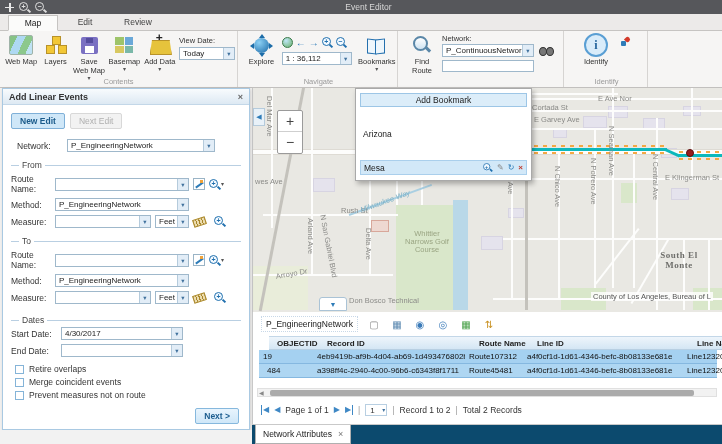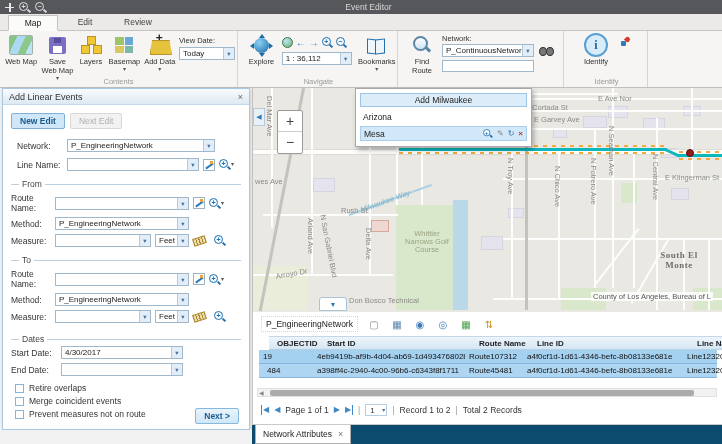--- a/index.html
+++ b/index.html
@@ -78,21 +78,21 @@
            display:flex;align-items:center;justify-content:center;}
   .pinic{position:relative;width:11px;height:11px;}
   .pinic:before{content:"";position:absolute;left:1px;top:4px;width:5px;height:5px;background:#2e7cb8;border-radius:1px;}
   .pinic:after{content:"";position:absolute;left:5px;top:0;width:5px;height:5px;background:#d33a2a;border-radius:50% 50% 50% 0;transform:rotate(45deg);}
   .txtin{background:#fff;border:1px solid #9fb8cb;height:12px;}
 
   
   .panel{position:absolute;left:2px;top:88px;width:248px;height:342px;background:#fff;
          border:1px solid #a9c9e2;box-shadow:1px 1px 3px rgba(0,0,0,.15);}
   .phead{height:16px;background:linear-gradient(#f8fbfd,#dde9f3);border-bottom:1px solid #c3d7e8;
-         display:flex;align-items:center;padding:0 6px;font-weight:normal;font-size:9px;color:#333;}
+         display:flex;align-items:center;padding:0 6px;font-weight:bold;font-size:9px;color:#333;}
   .phead .x{margin-left:auto;color:#666;font-size:9px;cursor:default;}
   .btnrow{display:flex;gap:5px;margin:8px 0 0 8px;}
   .pbtn{height:16px;line-height:14px;padding:0 8px;font-size:8.5px;border-radius:2px;}
   .pbtn.blue{background:#cfe7f8;border:1px solid #7fb0d8;color:#1a5a8a;font-weight:bold;}
   .pbtn.dis{background:#f2f2f2;border:1px solid #d8d8d8;color:#b0b0b0;}
   .pbtn.next{background:linear-gradient(#e8f4fd,#cfe7f8);border:1px solid #86b8dd;color:#1b5c8e;font-weight:bold;}
   .frow{display:flex;align-items:center;margin:4px 8px 0;gap:4px;}
   .frow .lab{flex:none;font-size:8.5px;color:#333;}
   .lw46{width:46px;margin-left:6px;} .lw44{width:40px;} .lw48{width:46px;}
   .sep{display:flex;align-items:center;margin:9px 8px 0;color:#444;font-size:8.5px;height:8px;}
@@ -135,21 +135,21 @@
   .zoomctl div:first-child{border-bottom:1px solid #cfcfcf;}
   .collapseL{position:absolute;left:0;top:20px;width:12px;height:18px;background:#e8f1f8;border:1px solid #b5cbdc;
              color:#2e7cb8;font-size:7px;line-height:16px;text-align:center;}
   .collapseD{position:absolute;left:66px;top:209px;width:28px;height:14px;background:#fff;border:1px solid #aac3d6;
              border-radius:3px 3px 0 0;color:#2e7cb8;font-size:7px;line-height:13px;text-align:center;}
 
   
   .bkmenu{position:absolute;left:355px;top:88px;width:177px;background:#fff;border:1px solid #a9a9a9;
           box-shadow:2px 3px 5px rgba(0,0,0,.28);z-index:30;padding:4px 4px 5px;}
   .bkadd{height:14px;background:#dcedf9;border:1px solid #9dc6e6;text-align:center;line-height:13px;font-size:8.5px;color:#222;}
-  .bkitem{display:flex;align-items:center;height:13px;padding:0 3px;margin-top:3px;font-size:8.5px;color:#222;}
+  .bkitem{display:flex;align-items:center;height:13px;padding:0 3px;margin-top:20px;font-size:8.5px;color:#222;}
   .bkitem.selected{background:#d2e8f8;border:1px solid #aacfec;height:15px;}
   .bkicons{margin-left:auto;display:flex;gap:4px;align-items:center;}
   .bkicons .g{font-size:8px;line-height:9px;color:#888;}
   .bkicons .b{color:#2e7cb8;} .bkicons .r{color:#c0392b;font-weight:bold;}
 
   
   .tablearea{position:absolute;left:252px;top:312px;width:470px;height:112px;background:#fff;border-left:1px solid #c8c8c8;}
   .ttoolbar{display:flex;align-items:center;gap:9px;height:24px;padding-left:8px;}
   .layertab{font-size:8.5px;color:#222;padding:2px 4px;border:1px dotted #c8d8e8;background:#fff;}
   .ticon{width:14px;height:14px;text-align:center;font-size:10px;line-height:13px;border:1px solid transparent;}
@@ -201,36 +201,36 @@
   <div class="toolbar" data-interactable="false">
 
     <div class="group" style="left:0;width:238px;" data-interactable="false">
       <div style="display:flex;gap:3px;padding:3px 2px 0 4px;">
         <div class="tbtn" style="width:36px;" data-interactable="true">
           <span class="icon24" data-interactable="false">
               <span class="webmap"></span>
             </span>
           <span data-interactable="false">Web Map</span>
         </div>
-        <div class="tbtn" style="width:34px;" data-interactable="true">
-          <span class="icon24" data-interactable="false">
-              <span class="save"></span>
-            </span>
-          <span data-interactable="false">Save Web Map</span>
-          <span class="caretdn" data-interactable="false">▾</span>
-        </div>
         <div class="tbtn" style="width:30px;" data-interactable="true">
           <span class="icon24" data-interactable="false">
             <span class="layersic">
                 <span style="left:6px;top:0;"></span>
                 <span style="left:0;top:9px;"></span>
                 <span style="left:12px;top:9px;"></span>
               </span>
           </span>
           <span data-interactable="false">Layers</span>
+        </div>
+        <div class="tbtn" style="width:34px;" data-interactable="true">
+          <span class="icon24" data-interactable="false">
+              <span class="save"></span>
+            </span>
+          <span data-interactable="false">Save Web Map</span>
+          <span class="caretdn" data-interactable="false">▾</span>
         </div>
         <div class="tbtn" style="width:34px;" data-interactable="true">
           <span class="icon24" data-interactable="false">
             <span class="basemapic">
                 <span style="background:#9ec46a;"></span>
                 <span style="background:#6aa8d8;"></span>
                 <span style="background:#d8c860;"></span>
                 <span style="background:#7ab8a8;"></span>
               </span>
           </span>
@@ -420,21 +420,21 @@
     <div class="zoomctl" data-interactable="false">
       <div data-interactable="true">+</div>
       <div data-interactable="true">−</div>
     </div>
     <div class="collapseL" data-interactable="true">◀</div>
     <div class="collapseD" data-interactable="true">▼</div>
     <div class="maplabel attrib" style="left:338px;top:204px;" data-interactable="false">County of Los Angeles, Bureau of L</div>
   </div>
 
   <div class="bkmenu" data-interactable="false">
-    <div class="bkadd" data-interactable="true">Add Milwaukee</div>
+    <div class="bkadd" data-interactable="true">Add Bookmark</div>
     <div id="bkitems">
         <div class="bkitem" data-interactable="true">
           <span data-interactable="false">Arizona</span>
         </div>
         <div class="bkitem selected" data-interactable="true">
           <span data-interactable="false">Mesa</span>
           <span class="bkicons" data-interactable="false">
             <span class="mmag" data-interactable="true" style="transform: scale(0.8);">
               <i>+</i>
             </span>
@@ -454,33 +454,20 @@
     <div class="btnrow">
       <div class="pbtn blue" data-interactable="true">New Edit</div>
       <div class="pbtn dis" data-interactable="true">Next Edit</div>
     </div>
 
     <div class="frow" style="margin-top:10px;">
       <span class="lab lw46" data-interactable="false">Network:</span>
       <div class="sel" style="width:148px;" data-interactable="true">
         <span data-interactable="false">P_EngineeringNetwork</span>
       </div>
-    </div>
-    <div class="frow" style="margin-top:6px;">
-      <span class="lab lw46" data-interactable="false">Line Name:</span>
-      <div class="sel" style="width:132px;" data-interactable="true">
-        <span data-interactable="false"></span>
-      </div>
-      <span class="routesel" data-interactable="true"></span>
-      <span class="magdrop" data-interactable="true">
-        <span class="mmag" data-interactable="false">
-            <i>+</i>
-          </span>
-        <span class="caretdn" data-interactable="false">▾</span>
-      </span>
     </div>
 
     <div class="sep">
         <span data-interactable="false">From</span>
       </div>
     <div class="frow" style="margin-top:5px;">
       <span class="lab lw44" data-interactable="false">Route Name:</span>
       <div class="sel" style="width:134px;" data-interactable="true">
         <span data-interactable="false"></span>
       </div>
@@ -589,21 +576,21 @@
           <span class="ticon" data-interactable="true" style="color: rgb(138, 138, 138);">▢</span>
           <span class="ticon" data-interactable="true" style="color: rgb(90, 136, 176);">▦</span>
           <span class="ticon" data-interactable="true" style="color: rgb(58, 122, 184);">◉</span>
           <span class="ticon" data-interactable="true" style="color: rgb(58, 122, 184);">◎</span>
           <span class="ticon" data-interactable="true" style="color: rgb(72, 160, 72);">▦</span>
           <span class="ticon" data-interactable="true" style="color: rgb(200, 144, 32);">⇅</span>
         </span>
     </div>
     <div class="thead" id="thead" data-interactable="false">
         <span data-interactable="true" style="width: 54px; padding-left: 8px;">OBJECTID</span>
-        <span data-interactable="true" style="width: 152px;">Start ID</span>
+        <span data-interactable="true" style="width: 152px;">Record ID</span>
         <span data-interactable="true" style="width: 58px;">Route Name</span>
         <span data-interactable="true" style="width: 160px;">Line ID</span>
         <span data-interactable="true" style="width: 86px;">Line Name</span>
       </div>
     <div id="tbody" data-interactable="false">
         <div class="trow" data-interactable="true">
           <span data-interactable="false" style="width: 54px; ">19</span>
           <span data-interactable="false" style="width: 152px;">4eb9419b-af9b-4d04-ab69-1d493476802b</span>
           <span data-interactable="false" style="width: 58px;">Route107312</span>
           <span data-interactable="false" style="width: 160px;">a4f0cf1d-1d61-4346-befc-8b08133e681e</span>

